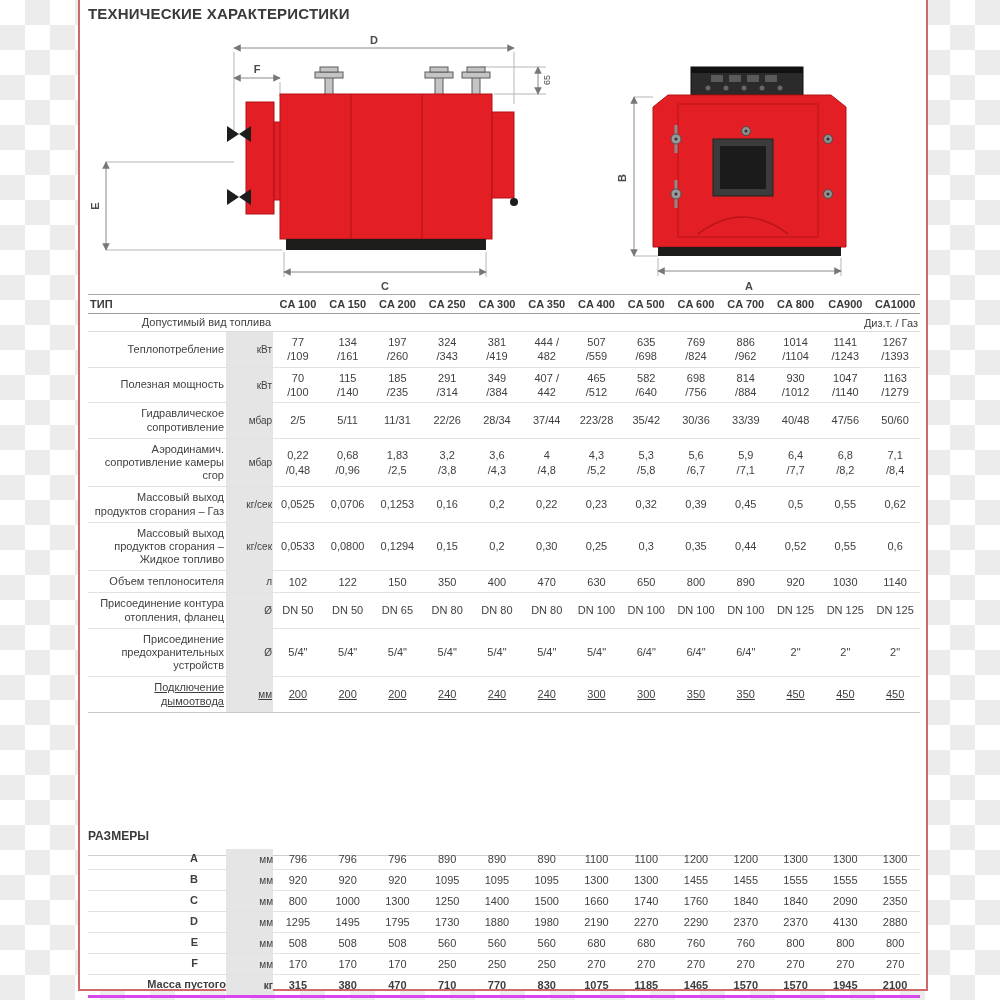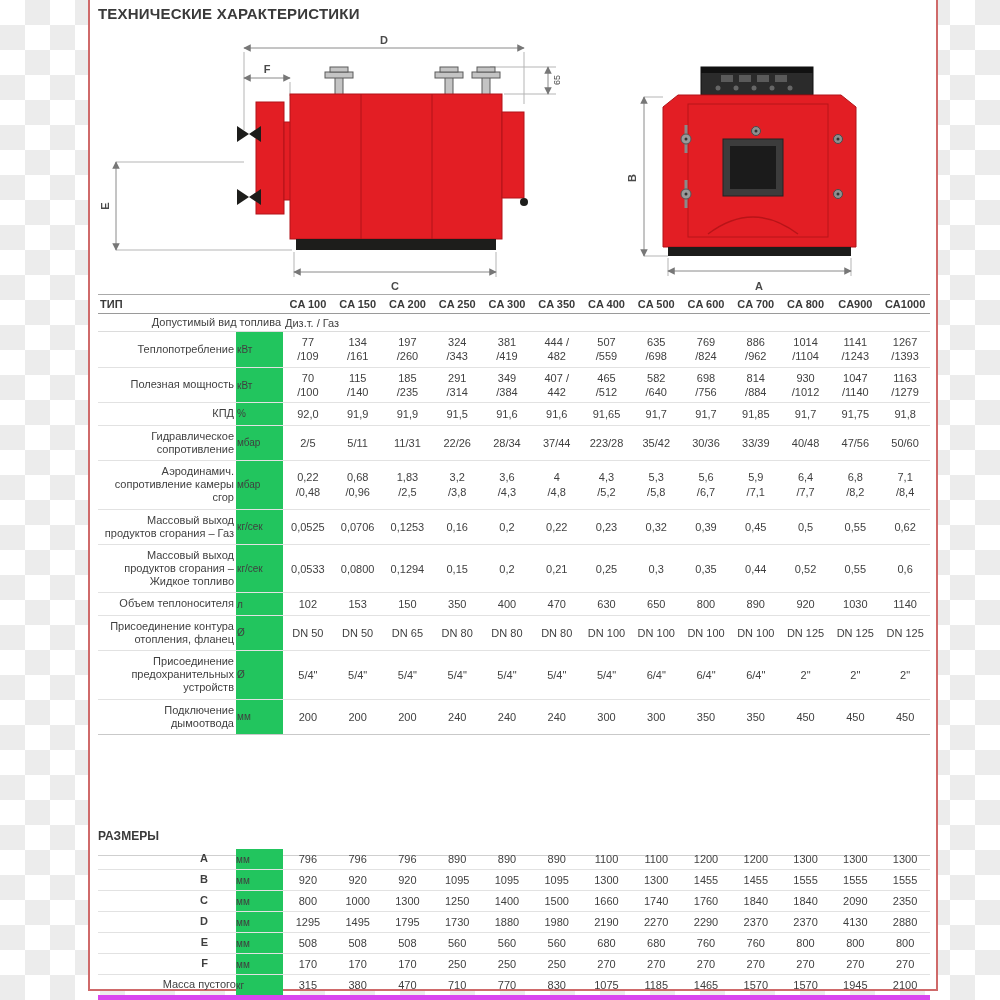--- a/index.html
+++ b/index.html
@@ -1,44 +1,44 @@
 <!DOCTYPE html>
 <html><head>
 <meta charset="utf-8">
 <style>
   html,body{margin:0;padding:0;}
   body{width:1000px;height:1000px;font-family:"Liberation Sans",sans-serif;background:#fff;}
   .page{position:relative;width:1000px;height:1000px;overflow:hidden;
     background-image:conic-gradient(#ececec 90deg,#ffffff 90deg 180deg,#ececec 180deg 270deg,#ffffff 270deg);
     background-size:50px 50px;}
-  .panel{position:absolute;left:88px;top:0;width:846px;height:989px;background:#fff;
+  .panel{position:absolute;left:78px;top:0;width:846px;height:989px;background:#fff;
     border-left:2px solid #cf6a6a;border-right:2px solid #cf6a6a;border-bottom:2px solid #cf6a6a;}
   .title{position:absolute;left:8px;top:5px;font-size:15px;font-weight:bold;color:#3a3a3a;letter-spacing:.2px;}
   .diagram{position:absolute;left:6px;top:34px;}
 
   table{border-collapse:collapse;table-layout:fixed;color:#3f3f3f;}
   .spec{position:absolute;left:8px;top:294px;width:832px;}
   .dims{position:absolute;left:8px;top:849px;width:832px;}
   col.c-lab{width:138px;} col.c-unit{width:47px;}
   th,td{overflow:hidden;}
   .spec th{font-size:11px;font-weight:bold;text-align:center;padding:3px 0;
     border-top:1px solid #aaa;border-bottom:1px solid #9a9a9a;color:#3a3a3a;margin-top:32px;}
   .spec th.type-h{text-align:left;padding-left:2px;}
   td.c-lab{font-size:11px;text-align:right;padding:4px 2px;line-height:1.2;}
-  td.c-unit{font-size:10px;text-align:left;background:#22c55e;}
+  td.c-unit{font-size:10px;text-align:right;background:#e5e5e5;}
   td.c-val{font-size:11px;text-align:center;white-space:pre-line;line-height:1.3;padding:3px 0;}
   .spec tbody tr{border-bottom:1px solid #e2e2e2;}
-  .spec tbody tr:last-child{border-bottom:1px solid #c9c9c9;}
+  .spec tbody tr:last-child{border-bottom:1px solid #c9c9c9;text-decoration:underline;}
   .spec tr.fuel td{padding:2px 2px;border-bottom:1px solid #dcdcdc;}
-  .fuel .fuel-val{font-size:11px;text-align:left;}
+  .fuel .fuel-val{font-size:11px;text-align:right;}
   .sizes-title{position:absolute;left:8px;top:829px;width:832px;font-size:12px;font-weight:bold;color:#3a3a3a;
     padding-bottom:12px;border-bottom:1px solid #cfcfcf;}
   .dims td{height:16px;padding:2px 0;}
   .dims tr{border-bottom:1px solid #e2e2e2;}
-  .dims tr:last-child{border-bottom:5px solid #d946ef;}
+  .dims tr:last-child{border-bottom:3px solid #d946ef;font-weight:bold;}
   .dims td.c-lab.dim-letter{font-weight:bold;text-align:right;padding-right:28px;font-size:11px;}
   svg text{font-family:"Liberation Sans",sans-serif;fill:#4a4a4a;font-size:11px;font-weight:bold;}
   svg text.small{font-size:9px;font-weight:normal;}
 </style>
 </head>
 <body>
 
 <div class="page">
   <div class="panel">
 
@@ -254,37 +254,20 @@
             <td class="c-val">814
 /884</td>
             <td class="c-val">930
 /1012</td>
             <td class="c-val">1047
 /1140</td>
             <td class="c-val">1163
 /1279</td>
           </tr>
           <tr class="spec-row">
-            <td class="c-lab">КПД</td>
-            <td class="c-unit">%</td>
-            <td class="c-val">92,0</td>
-            <td class="c-val">91,9</td>
-            <td class="c-val">91,9</td>
-            <td class="c-val">91,5</td>
-            <td class="c-val">91,6</td>
-            <td class="c-val">91,6</td>
-            <td class="c-val">91,65</td>
-            <td class="c-val">91,7</td>
-            <td class="c-val">91,7</td>
-            <td class="c-val">91,85</td>
-            <td class="c-val">91,7</td>
-            <td class="c-val">91,75</td>
-            <td class="c-val">91,8</td>
-          </tr>
-          <tr class="spec-row">
             <td class="c-lab">Гидравлическое сопротивление</td>
             <td class="c-unit">мбар</td>
             <td class="c-val">2/5</td>
             <td class="c-val">5/11</td>
             <td class="c-val">11/31</td>
             <td class="c-val">22/26</td>
             <td class="c-val">28/34</td>
             <td class="c-val">37/44</td>
             <td class="c-val">223/28</td>
             <td class="c-val">35/42</td>
@@ -342,34 +325,34 @@
             <td class="c-val">0,62</td>
           </tr>
           <tr class="spec-row">
             <td class="c-lab">Массовый выход продуктов сгорания – Жидкое топливо</td>
             <td class="c-unit">кг/сек</td>
             <td class="c-val">0,0533</td>
             <td class="c-val">0,0800</td>
             <td class="c-val">0,1294</td>
             <td class="c-val">0,15</td>
             <td class="c-val">0,2</td>
-            <td class="c-val">0,21</td>
+            <td class="c-val">0,30</td>
             <td class="c-val">0,25</td>
             <td class="c-val">0,3</td>
             <td class="c-val">0,35</td>
             <td class="c-val">0,44</td>
             <td class="c-val">0,52</td>
             <td class="c-val">0,55</td>
             <td class="c-val">0,6</td>
           </tr>
           <tr class="spec-row">
             <td class="c-lab">Объем теплоносителя</td>
             <td class="c-unit">л</td>
             <td class="c-val">102</td>
-            <td class="c-val">153</td>
+            <td class="c-val">122</td>
             <td class="c-val">150</td>
             <td class="c-val">350</td>
             <td class="c-val">400</td>
             <td class="c-val">470</td>
             <td class="c-val">630</td>
             <td class="c-val">650</td>
             <td class="c-val">800</td>
             <td class="c-val">890</td>
             <td class="c-val">920</td>
             <td class="c-val">1030</td>

